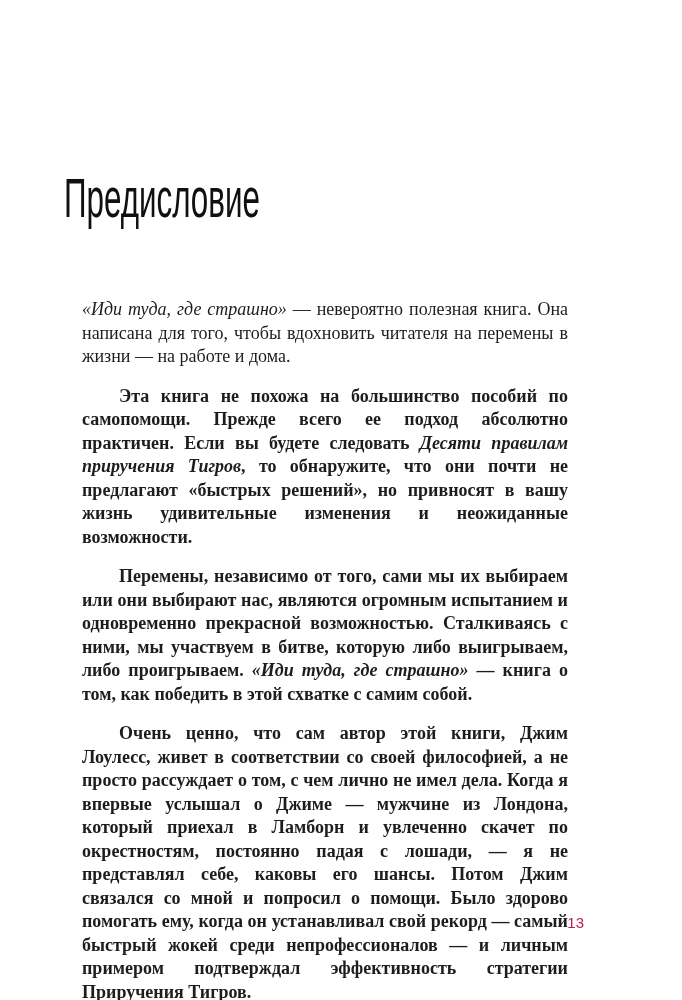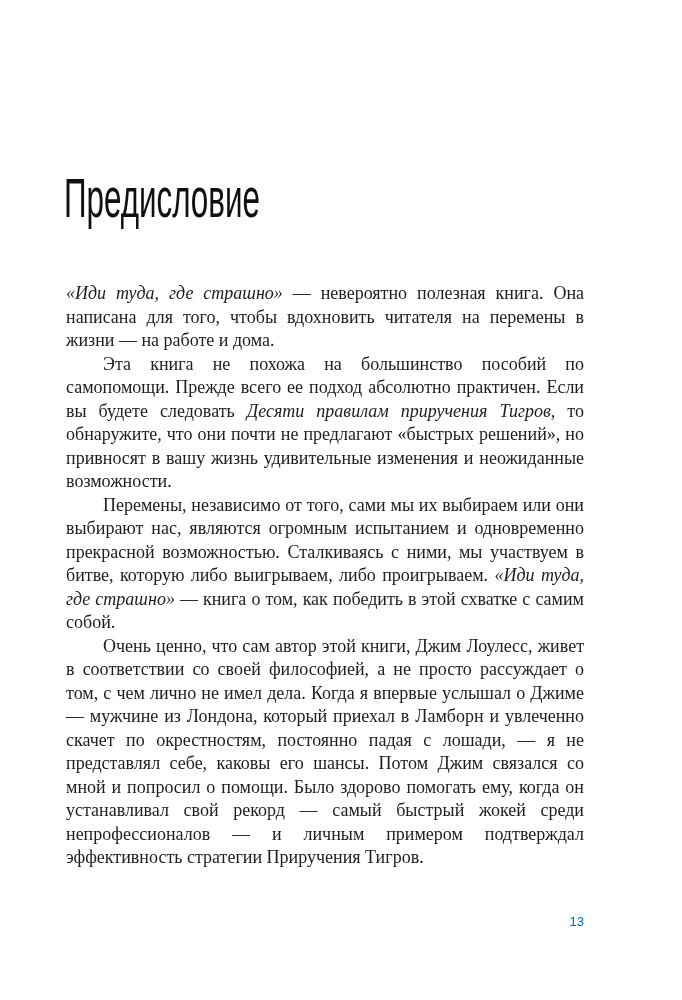--- a/index.html
+++ b/index.html
@@ -40,37 +40,38 @@
     width: 518px;
     font-family: "Liberation Serif", serif;
     font-size: 18px;
     line-height: 23.5px;
     color: #1d1d1d;
     text-align: justify;
     hyphens: auto;
     -webkit-hyphens: auto;
   }
   .content p {
-    margin: 0;
+    margin: 16px;
     padding: 0;
   }
   .content p.indent {
     text-indent: 37px;
+    font-weight: bold;
   }
   .content em {
     font-style: italic;
   }
   .page-number {
     position: absolute;
     top: 915px;
     right: 98px;
     font-family: "Liberation Sans", sans-serif;
-    font-size: 13px;
+    font-size: 15px;
     line-height: 1;
-    color: #0369a1;
+    color: #be185d;
   }
 </style>
 </head>
 <body>
 
 <div class="page">
   <h1 class="title">Предисловие</h1>
 
   <div class="content" id="content">
       <p class=""><em>«Иди туда, где страшно»</em><span> — невероятно полезная книга. Она написана для того, чтобы вдохновить читателя на перемены в жизни — на работе и дома.</span></p>

